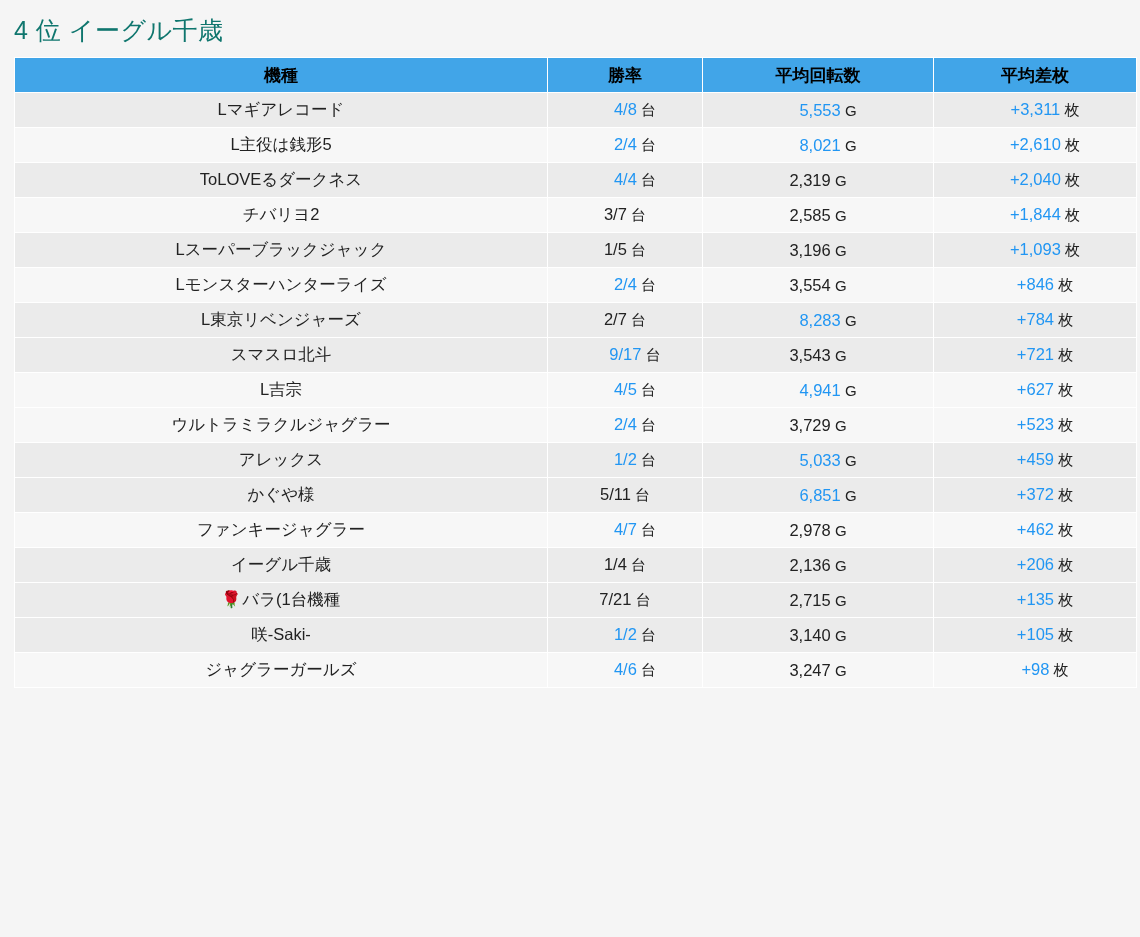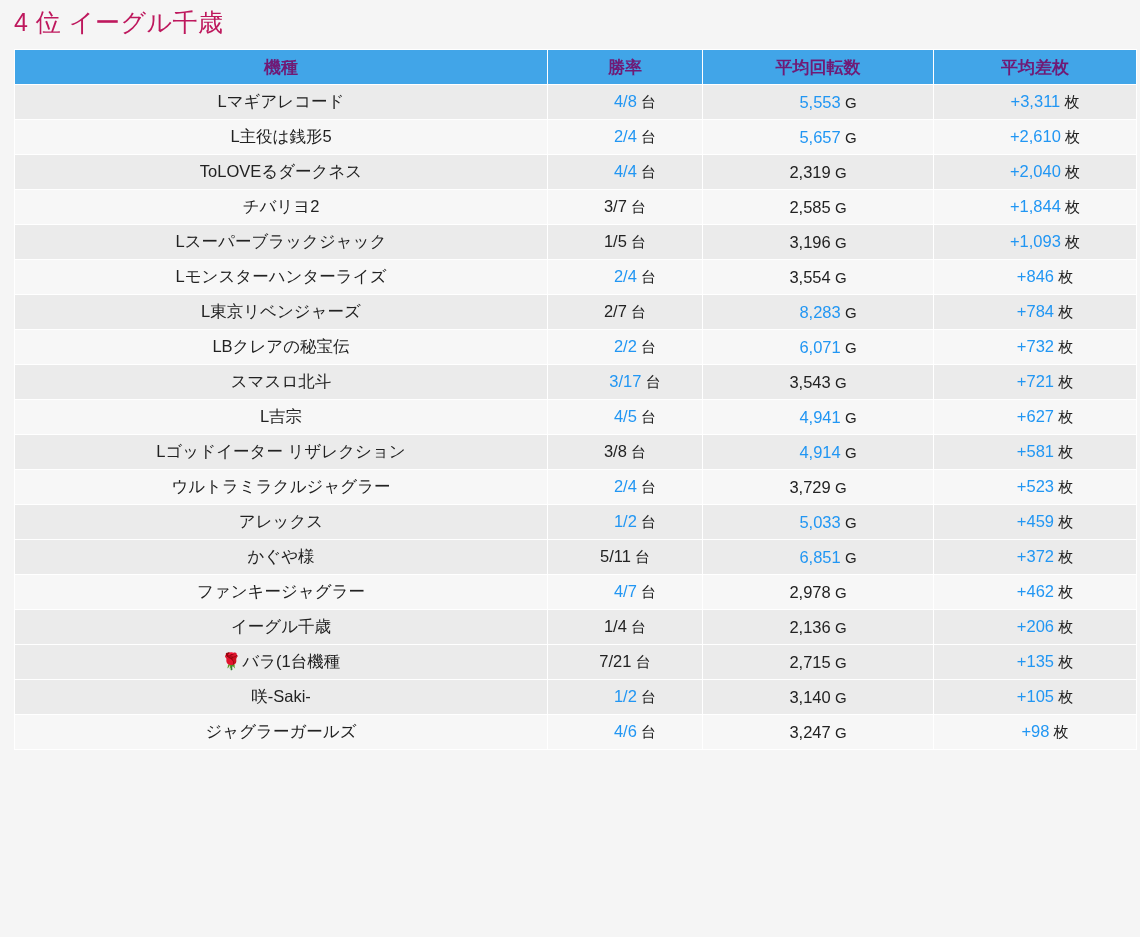--- a/index.html
+++ b/index.html
@@ -11,34 +11,35 @@
   .page {
     width: 1140px;
     min-height: 937px;
     background: #f5f5f5;
     box-sizing: border-box;
     padding: 0;
     position: relative;
   }
   .page-title {
     font-size: 25px;
-    color: #be185d;
+    color: #0f766e;
     font-weight: 500;
     padding: 6px 0 10px 14px;
     letter-spacing: 0.5px;
+    margin-top: 8px;
   }
   table.rank-table {
     border-collapse: collapse;
     width: 1112px;
     margin: 0 14px 0 14px;
     table-layout: fixed;
   }
   table.rank-table th {
     background: #41a5e8;
-    color: #701a75;
+    color: #000000;
     font-size: 17px;
     font-weight: bold;
     height: 32px;
     border: 1px solid #ffffff;
     text-align: center;
     vertical-align: middle;
   }
   table.rank-table td {
     border: 1px solid #ffffff;
     height: 30px;
@@ -92,21 +93,21 @@
     <tbody id="table-body">
         <tr class="odd">
           <td class="col-name">Lマギアレコード</td>
           <td class="col-rate"><span class="val hl">4/8</span><span class="unit"> 台</span></td>
           <td class="col-spin"><span class="val hl">5,553</span><span class="unit"> G</span></td>
           <td class="col-diff"><span class="val hl">+3,311</span><span class="unit"> 枚</span></td>
         </tr>
         <tr class="even">
           <td class="col-name">L主役は銭形5</td>
           <td class="col-rate"><span class="val hl">2/4</span><span class="unit"> 台</span></td>
-          <td class="col-spin"><span class="val hl">5,657</span><span class="unit"> G</span></td>
+          <td class="col-spin"><span class="val hl">8,021</span><span class="unit"> G</span></td>
           <td class="col-diff"><span class="val hl">+2,610</span><span class="unit"> 枚</span></td>
         </tr>
         <tr class="odd">
           <td class="col-name">ToLOVEるダークネス</td>
           <td class="col-rate"><span class="val hl">4/4</span><span class="unit"> 台</span></td>
           <td class="col-spin"><span class="val">2,319</span><span class="unit"> G</span></td>
           <td class="col-diff"><span class="val hl">+2,040</span><span class="unit"> 枚</span></td>
         </tr>
         <tr class="even">
           <td class="col-name">チバリヨ2</td>
@@ -125,44 +126,32 @@
           <td class="col-rate"><span class="val hl">2/4</span><span class="unit"> 台</span></td>
           <td class="col-spin"><span class="val">3,554</span><span class="unit"> G</span></td>
           <td class="col-diff"><span class="val hl">+846</span><span class="unit"> 枚</span></td>
         </tr>
         <tr class="odd">
           <td class="col-name">L東京リベンジャーズ</td>
           <td class="col-rate"><span class="val">2/7</span><span class="unit"> 台</span></td>
           <td class="col-spin"><span class="val hl">8,283</span><span class="unit"> G</span></td>
           <td class="col-diff"><span class="val hl">+784</span><span class="unit"> 枚</span></td>
         </tr>
-        <tr class="even">
-          <td class="col-name">LBクレアの秘宝伝</td>
-          <td class="col-rate"><span class="val hl">2/2</span><span class="unit"> 台</span></td>
-          <td class="col-spin"><span class="val hl">6,071</span><span class="unit"> G</span></td>
-          <td class="col-diff"><span class="val hl">+732</span><span class="unit"> 枚</span></td>
-        </tr>
         <tr class="odd">
           <td class="col-name">スマスロ北斗</td>
-          <td class="col-rate"><span class="val hl">3/17</span><span class="unit"> 台</span></td>
+          <td class="col-rate"><span class="val hl">9/17</span><span class="unit"> 台</span></td>
           <td class="col-spin"><span class="val">3,543</span><span class="unit"> G</span></td>
           <td class="col-diff"><span class="val hl">+721</span><span class="unit"> 枚</span></td>
         </tr>
         <tr class="even">
           <td class="col-name">L吉宗</td>
           <td class="col-rate"><span class="val hl">4/5</span><span class="unit"> 台</span></td>
           <td class="col-spin"><span class="val hl">4,941</span><span class="unit"> G</span></td>
           <td class="col-diff"><span class="val hl">+627</span><span class="unit"> 枚</span></td>
         </tr>
-        <tr class="odd">
-          <td class="col-name">Lゴッドイーター リザレクション</td>
-          <td class="col-rate"><span class="val">3/8</span><span class="unit"> 台</span></td>
-          <td class="col-spin"><span class="val hl">4,914</span><span class="unit"> G</span></td>
-          <td class="col-diff"><span class="val hl">+581</span><span class="unit"> 枚</span></td>
-        </tr>
         <tr class="even">
           <td class="col-name">ウルトラミラクルジャグラー</td>
           <td class="col-rate"><span class="val hl">2/4</span><span class="unit"> 台</span></td>
           <td class="col-spin"><span class="val">3,729</span><span class="unit"> G</span></td>
           <td class="col-diff"><span class="val hl">+523</span><span class="unit"> 枚</span></td>
         </tr>
         <tr class="odd">
           <td class="col-name">アレックス</td>
           <td class="col-rate"><span class="val hl">1/2</span><span class="unit"> 台</span></td>
           <td class="col-spin"><span class="val hl">5,033</span><span class="unit"> G</span></td>

